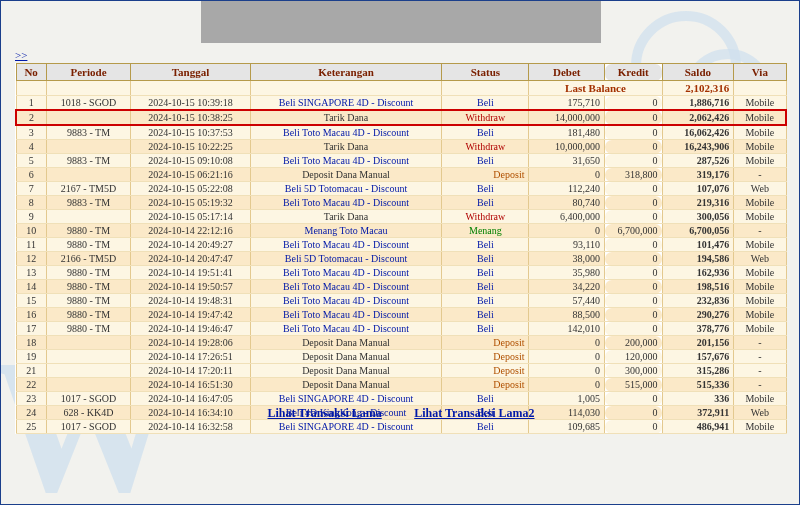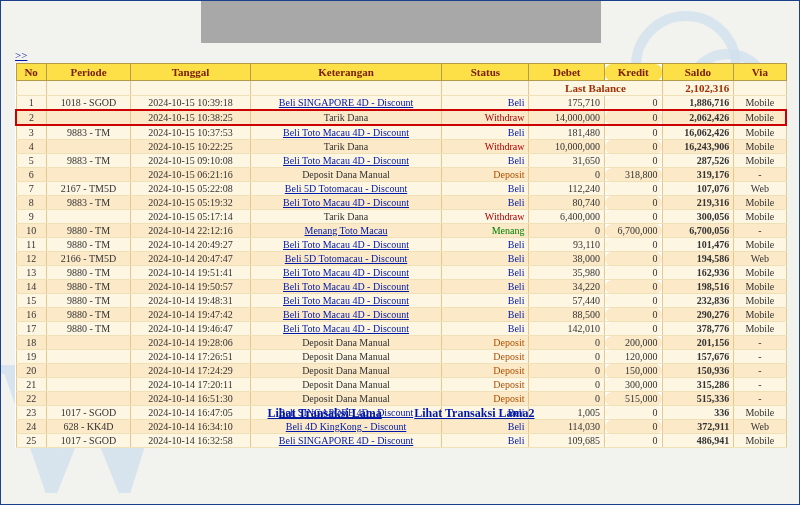--- a/index.html
+++ b/index.html
@@ -81,21 +81,21 @@
   table.tx {
     position: absolute;
     left: 14px;
     top: 62px;
     width: 772px;
     border-collapse: collapse;
     font-size: 10px;
     background: #fff;
   }
   table.tx th {
-    background: #fde047;
+    background: #e5e5e5;
     border: 1px solid #b59a4a;
     color: #7a2000;
     font-weight: bold;
     font-size: 11px;
     padding: 2px 3px;
     text-align: center;
     font-family: "Liberation Serif", serif;
   }
   table.tx td {
     border-left: 1px solid #e3c98f;
@@ -113,29 +113,28 @@
   tr.lastbal td {
     background: #fdf6e3;
     color: #a33000;
     font-weight: bold;
     font-size: 11px;
   }
   .c-no { width: 26px; text-align: center; }
   .c-periode { width: 86px; text-align: center; }
   .c-tanggal { width: 124px; text-align: center; }
   .c-ket { width: 208px; text-align: center; }
-  .c-status { width: 62px; text-align: right; }
+  .c-status { width: 62px; text-align: center; }
   .c-debet { width: 78px; text-align: right; }
   .c-kredit { width: 53px; text-align: right; border-radius: 7px; }
   .c-saldo { width: 72px; text-align: right; font-weight: bold; }
   .c-via { width: 50px; text-align: center; }
 
   .ket-link {
     color: #0018a8;
-    text-decoration: underline;
     cursor: pointer;
   }
   .ket-plain { color: #333; }
   .st-beli { color: #0018a8; }
   .st-withdraw { color: #b00000; }
   .st-deposit { color: #b05000; margin-left: 47px; }
   .st-menang { color: #008000; font-family: Liberation Serif, serif; }
   .saldo { color: #a33000; }
   .val-zero { color: #0018a8; }
   .val-num { color: #333; }
@@ -411,31 +410,20 @@
           <td class="c-no">19</td>
           <td class="c-periode"></td>
           <td class="c-tanggal">2024-10-14 17:26:51</td>
           <td class="c-ket"><span class="ket-plain">Deposit Dana Manual</span></td>
           <td class="c-status"><span class="st-deposit">Deposit</span></td>
           <td class="c-debet val-zero">0</td>
           <td class="c-kredit kredit-hl">120,000</td>
           <td class="c-saldo saldo">157,676</td>
           <td class="c-via">-</td>
         </tr>
-        <tr class="row-even">
-          <td class="c-no">20</td>
-          <td class="c-periode"></td>
-          <td class="c-tanggal">2024-10-14 17:24:29</td>
-          <td class="c-ket"><span class="ket-plain">Deposit Dana Manual</span></td>
-          <td class="c-status"><span class="st-deposit">Deposit</span></td>
-          <td class="c-debet val-zero">0</td>
-          <td class="c-kredit kredit-hl">150,000</td>
-          <td class="c-saldo saldo">150,936</td>
-          <td class="c-via">-</td>
-        </tr>
         <tr class="row-odd">
           <td class="c-no">21</td>
           <td class="c-periode"></td>
           <td class="c-tanggal">2024-10-14 17:20:11</td>
           <td class="c-ket"><span class="ket-plain">Deposit Dana Manual</span></td>
           <td class="c-status"><span class="st-deposit">Deposit</span></td>
           <td class="c-debet val-zero">0</td>
           <td class="c-kredit kredit-hl">300,000</td>
           <td class="c-saldo saldo">315,286</td>
           <td class="c-via">-</td>

